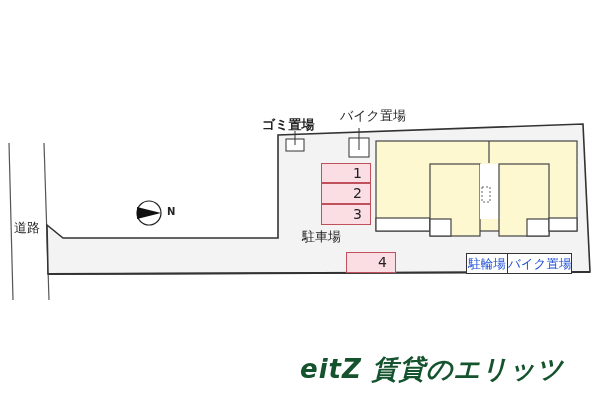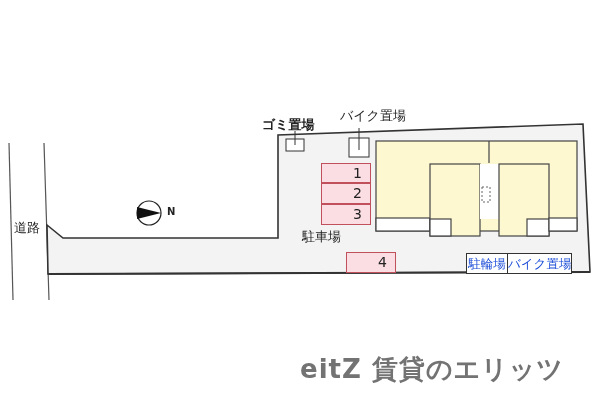--- a/index.html
+++ b/index.html
@@ -1,21 +1,21 @@
 <!DOCTYPE html>
 <html><head>
 <meta charset="utf-8">
 <style>
   html,body{margin:0;padding:0;background:#fff;}
   #stage{position:relative;width:600px;height:400px;overflow:hidden;background:#fff;font-family:"DejaVu Sans",sans-serif;}
   svg{position:absolute;left:0;top:0;}
   .lbl{position:absolute;font-size:13px;color:#222;white-space:nowrap;line-height:1;}
   .slot{position:absolute;background:#fbdde4;border:1px solid #c0505c;box-sizing:border-box;font-size:14px;color:#222;text-align:right;padding-right:8px;line-height:19px;}
   .boxlbl{position:absolute;border:1px solid #333;background:#fff;box-sizing:border-box;font-size:12.5px;color:#1d4ed8;text-align:center;line-height:19px;white-space:nowrap;}
-  .wm{position:absolute;left:300px;top:352px;font-size:26px;font-weight:bold;color:#737373;letter-spacing:1px;white-space:nowrap;}
+  .wm{position:absolute;left:300px;top:352px;font-size:26px;font-weight:bold;color:#14532d;letter-spacing:1px;white-space:nowrap;font-style:italic;}
 </style>
 </head>
 <body>
 
 <div id="stage">
   <svg width="600" height="400" viewBox="0 0 600 400">
 
     <line x1="9" y1="143" x2="13" y2="300" stroke="#555" stroke-width="1.2"></line>
     <line x1="44" y1="143" x2="49" y2="300" stroke="#555" stroke-width="1.2"></line>
 

